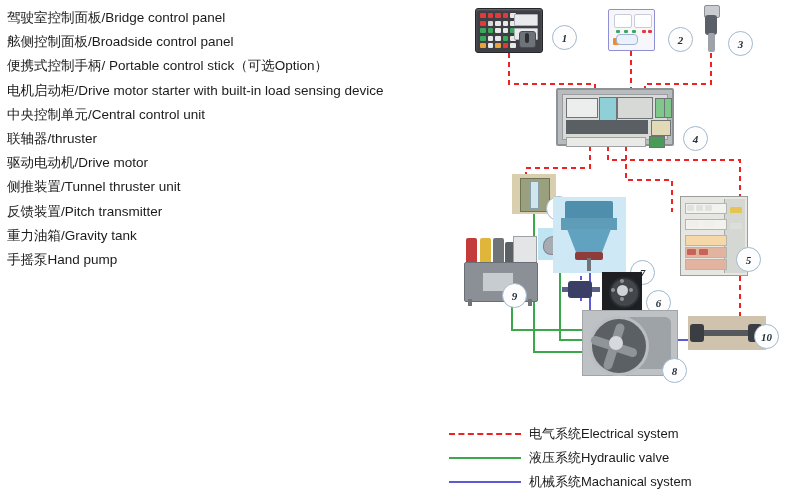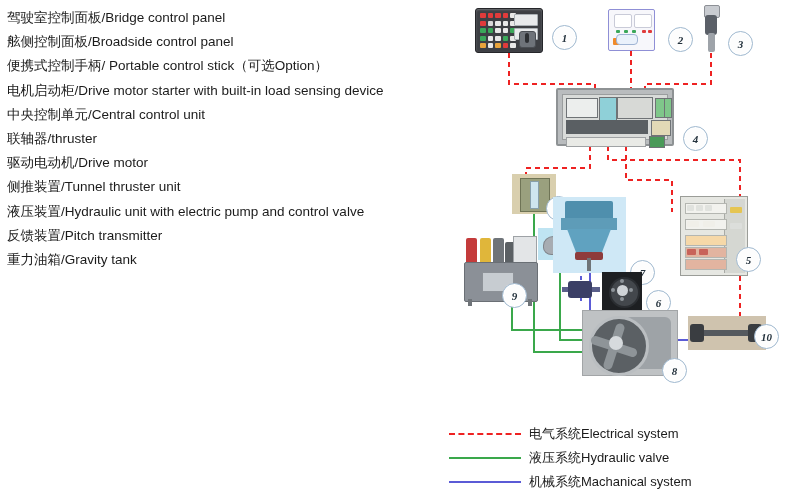--- a/index.html
+++ b/index.html
@@ -166,23 +166,23 @@
 
   <div id="text-col">
     <div class="legend-line">驾驶室控制面板/Bridge control panel</div>
     <div class="legend-line">舷侧控制面板/Broadside control panel</div>
     <div class="legend-line">便携式控制手柄/ Portable control stick（可选Option）</div>
     <div class="legend-line">电机启动柜/Drive motor starter with built-in load sensing device</div>
     <div class="legend-line">中央控制单元/Central control unit</div>
     <div class="legend-line">联轴器/thruster</div>
     <div class="legend-line">驱动电动机/Drive motor</div>
     <div class="legend-line">侧推装置/Tunnel thruster unit</div>
-    <div class="legend-line">液压装置/Hydraulic unit with electric pump and control valve</div>
     <div class="legend-line">反馈装置/Pitch transmitter</div>
     <div class="legend-line">重力油箱/Gravity tank</div>
+    <div class="legend-line">手摇泵Hand pump</div>
   </div>
 
   <div id="diagram">
 
     <svg id="wires" viewBox="0 0 348 490">
       <g fill="none" stroke-linecap="butt">
 
         <g stroke="#ee2222" stroke-width="2" stroke-dasharray="5,4">
           <path d="M69,53 L69,84 L155,84 L155,88"></path>
           <path d="M191,51 L191,88"></path>

